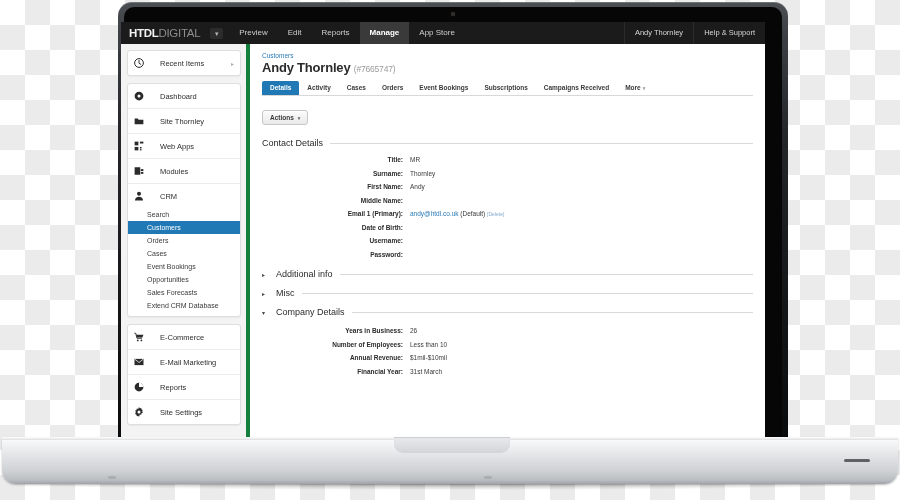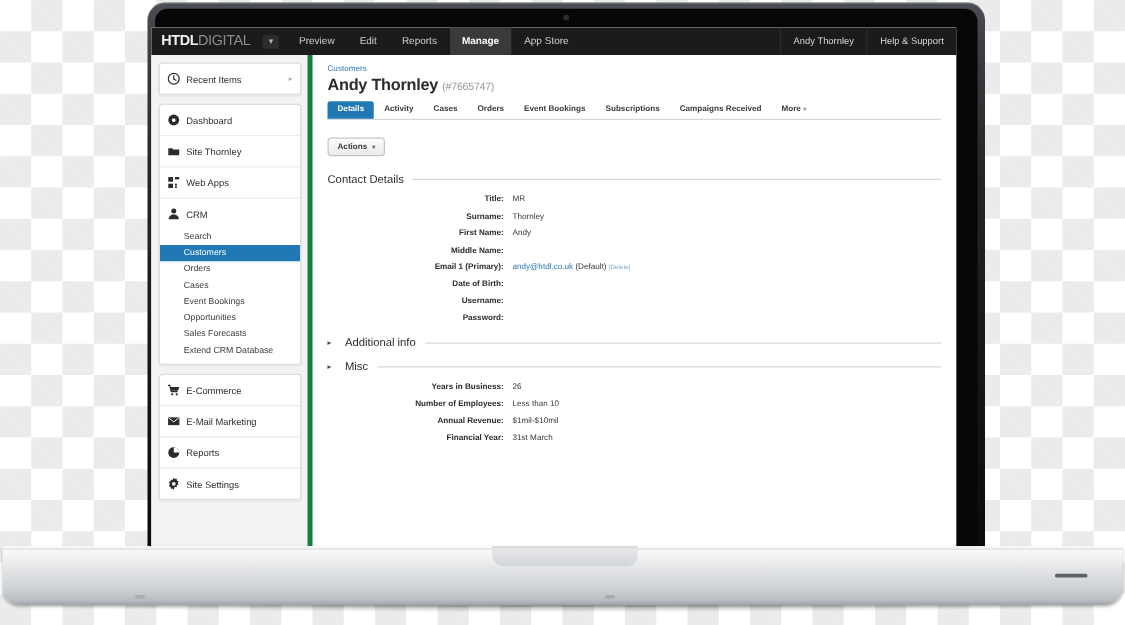--- a/index.html
+++ b/index.html
@@ -80,21 +80,21 @@
   .navitem.right{font-size:7.5px;color:#d6d6d6;border-left:1px solid #2b2b2b;}
 
   
   .app{display:flex;height:394px;background:#f3f3f3;}
   .sidebar{width:125px;padding:6px 5px 0 6px;box-sizing:border-box;}
   .panel{
     background:#ffffff;border:1px solid #dedede;border-radius:3px;margin-bottom:7px;
     box-shadow:0 1px 1px rgba(0,0,0,.045);overflow:hidden;
   }
   .srow{
-    display:flex;align-items:center;gap:5px;padding:0 6px;height:24px;
+    display:flex;align-items:center;gap:16px;padding:0 6px;height:24px;
     border-bottom:1px solid #ededed;font-size:7.5px;color:#2e2e2e;white-space:nowrap;
   }
   .srow:last-child{border-bottom:none;}
   .srow .ico{width:10px;height:10px;flex:0 0 10px;display:flex;align-items:center;justify-content:center;}
   .srow .chev{margin-left:auto;color:#b0b0b0;font-size:6px;}
   .sub{
     font-size:7px;color:#3a3a3a;padding:0 6px 0 19px;height:13px;line-height:13px;white-space:nowrap;
   }
   .sub.sel{background:#2079b5;color:#ffffff;}
   .subwrap{padding-bottom:4px;}
@@ -199,20 +199,30 @@
             <span class="ico">
               <svg width="10" height="10" viewBox="0 0 16 16">
                   <rect x="1" y="1" width="6" height="6" fill="#2b2b2b"></rect>
                   <rect x="9.5" y="1" width="5.5" height="3" fill="#2b2b2b"></rect>
                   <rect x="1" y="9.5" width="6" height="5.5" fill="#2b2b2b"></rect>
                   <rect x="9.5" y="9.5" width="2.5" height="2.5" fill="#2b2b2b"></rect>
                   <rect x="9.5" y="13" width="2.5" height="2" fill="#2b2b2b"></rect>
                 </svg>
             </span>
             <span>Web Apps</span>
+          </div>
+          <div class="srow">
+            <span class="ico">
+              <svg width="10" height="10" viewBox="0 0 16 16">
+                  <rect x="1" y="2" width="9" height="12" fill="#2b2b2b"></rect>
+                  <rect x="11" y="5" width="4" height="3" fill="#2b2b2b"></rect>
+                  <rect x="11" y="9.5" width="4" height="3" fill="#2b2b2b"></rect>
+                </svg>
+            </span>
+            <span>Modules</span>
           </div>
           <div class="srow" style="border-bottom:none;align-items:center;">
             <span class="ico">
               <svg width="10" height="10" viewBox="0 0 16 16">
                   <circle cx="8" cy="4.4" r="3.2" fill="#2b2b2b"></circle>
                   <path d="M1.5 15c0-3.6 2.9-6 6.5-6s6.5 2.4 6.5 6z" fill="#2b2b2b"></path>
                 </svg>
             </span>
             <span>CRM</span>
           </div>
@@ -347,20 +357,25 @@
           <div class="sect-t">Additional info</div>
           <div class="sect-line"></div>
         </div>
 
         <div class="sect collapsible">
           <div class="tri">▸</div>
           <div class="sect-t">Misc</div>
           <div class="sect-line"></div>
         </div>
 
+        <div class="sect collapsible" style="margin-bottom:11px;">
+          <div class="tri">▾</div>
+          <div class="sect-t">Company Details</div>
+          <div class="sect-line"></div>
+        </div>
 
         <div>
           <div class="field">
             <div class="flabel">Years in Business:</div>
             <div class="fvalue">26</div>
           </div>
           <div class="field">
             <div class="flabel">Number of Employees:</div>
             <div class="fvalue">Less than 10</div>
           </div>

